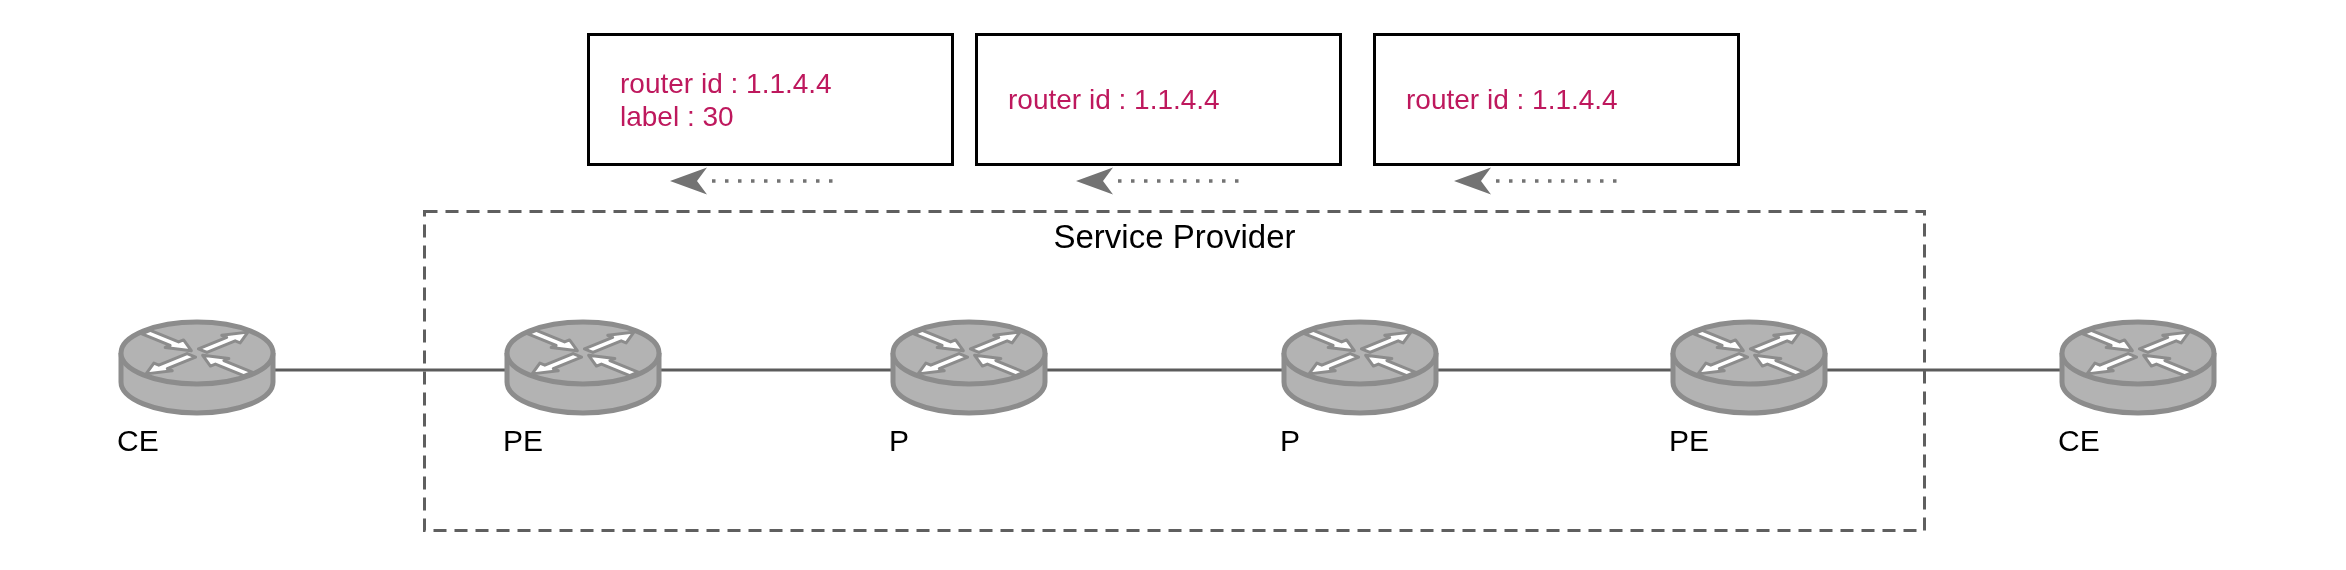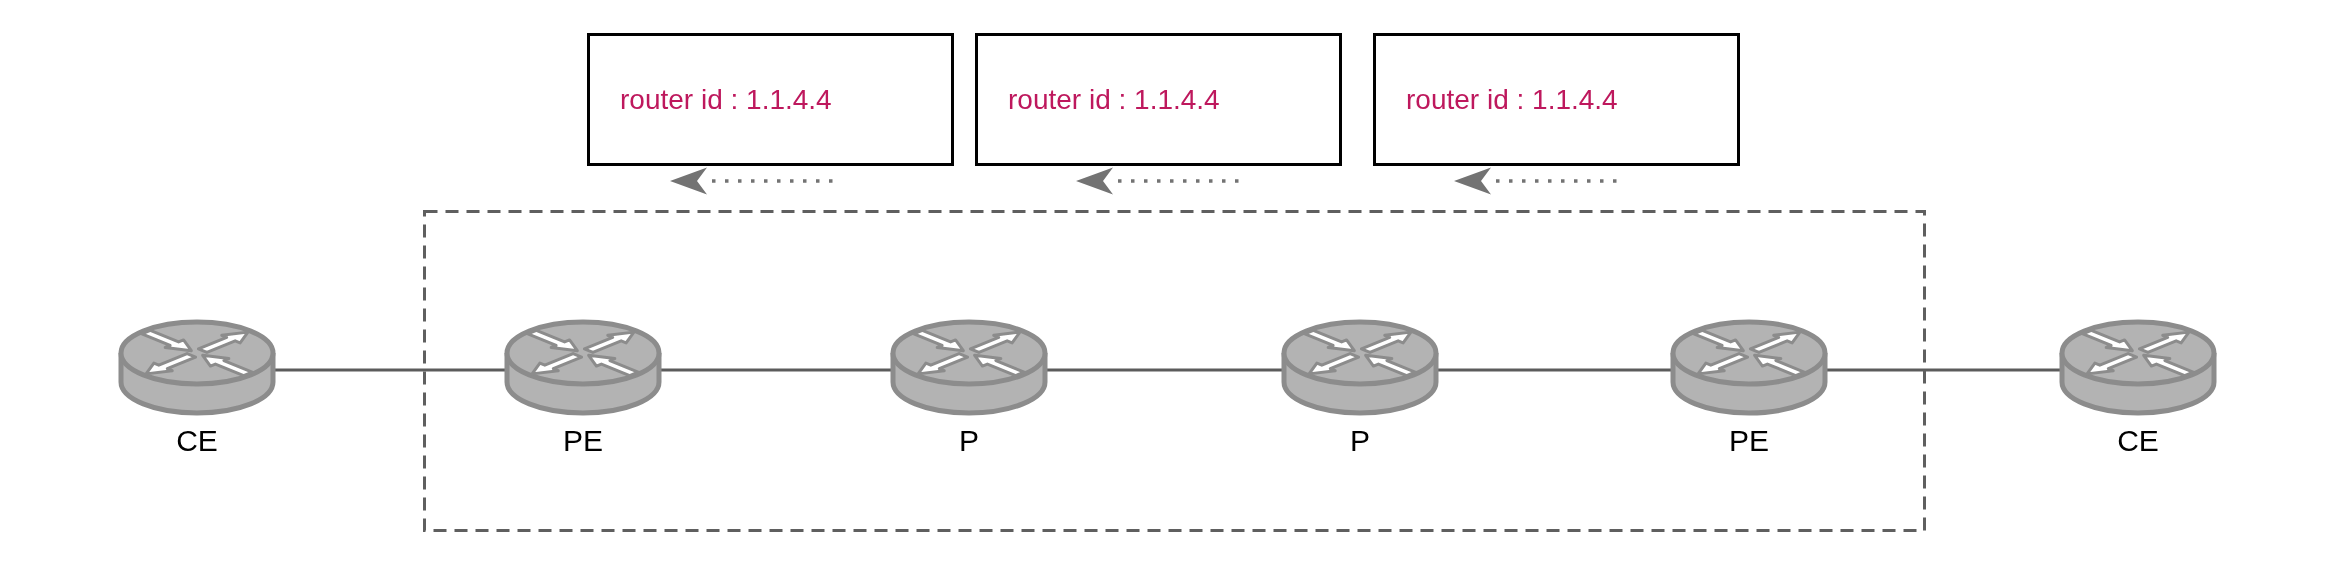--- a/index.html
+++ b/index.html
@@ -25,21 +25,21 @@
     width: 160px;
     height: 100px;
     top: 318px;
   }
   .node-label {
     position: absolute;
     top: 424px;
     width: 160px;
     height: 36px;
     line-height: 34px;
-    text-align: center;
+    text-align: left;
     font-size: 30px;
     color: #000000;
   }
   .advert-box {
     position: absolute;
     top: 33px;
     width: 331px;
     height: 127px;
     background: #ffffff;
     border: 3px solid #000000;
@@ -108,23 +108,25 @@
       <polygon points="0,0 37,-13.5 27,0 37,13.5" fill="#737373"></polygon>
       <line x1="42" y1="0" x2="166" y2="0" stroke="#737373" stroke-width="3.5" stroke-dasharray="3.5 9.5"></line>
     </g>
 
     <g transform="translate(1454,181)">
       <polygon points="0,0 37,-13.5 27,0 37,13.5" fill="#737373"></polygon>
       <line x1="42" y1="0" x2="166" y2="0" stroke="#737373" stroke-width="3.5" stroke-dasharray="3.5 9.5"></line>
     </g>
   </svg>
 
+  <div class="region-label">Service Provider</div>
 
   <div class="advert-box" style="left:587px;">
     <div class="advert-line">router id : 1.1.4.4</div>
+    <div class="advert-line">label : 30</div>
   </div>
   <div class="advert-box" style="left:975px;">
     <div class="advert-line">router id : 1.1.4.4</div>
   </div>
   <div class="advert-box" style="left:1373px;">
     <div class="advert-line">router id : 1.1.4.4</div>
   </div>
 
   <div class="router" style="left:117px;">
     <svg width="160" height="100">

